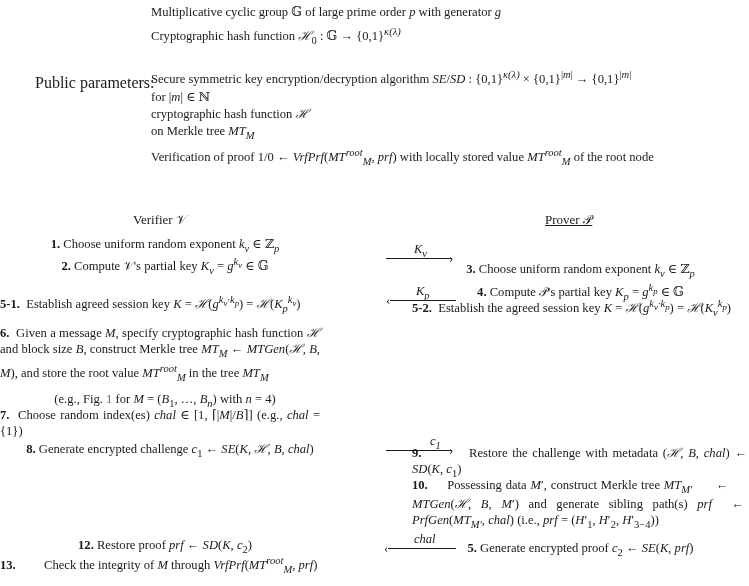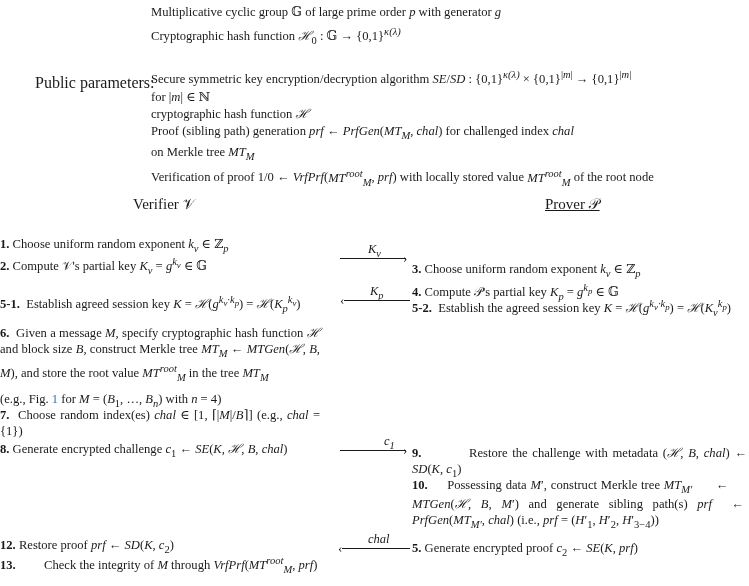--- a/index.html
+++ b/index.html
@@ -2,44 +2,43 @@
 <html><head>
 <meta charset="utf-8">
 <style>
   html, body { margin:0; padding:0; background:#ffffff; }
   body { width:749px; height:586px; position:relative; overflow:hidden;
          font-family:"Liberation Serif","DejaVu Serif",serif; color:#1a1a1a; }
   .abs { position:absolute; }
   .pp-label { left:14px; top:74px; font-size:16px;margin-left:21px; }
   .pp-list { left:151px; top:4px; font-size:12.6px; line-height:17.2px; width:598px; }
   .pp-line { white-space:nowrap; }
-  .party { font-size:15px; top:196px; }
+  .party { font-size:13px; top:212px; }
   .v-head { left:133px; }
   .p-head { left:545px;text-decoration:underline; }
-  .step { font-size:12.6px; line-height:15.6px; }
+  .step { font-size:12.6px; line-height:15.6px;text-align:center; }
   .step b { font-weight:bold; }
   .just { text-align:justify; text-align-last:left; }
   .i { font-style:italic; }
   .link { color:#2a7ab8; }
-  .arrow { position:absolute; height:14px; }
+  .arrow { position:absolute; height:14px;margin-left:46px; }
   .arrow .line { position:absolute; top:8px; height:1px; background:#1a1a1a; }
   .arrow .lbl { position:absolute; top:-8px; font-style:italic; font-size:12.5px; }
   .arrow .head { position:absolute; top:1px; font-size:13px; line-height:14px; }
 </style>
 </head>
 <body>
 
 <div class="abs pp-label">Public parameters:</div>
 <div class="abs pp-list">
   <div class="pp-line">Multiplicative cyclic group 𝔾 of large prime order <span class="i">p</span> with generator <span class="i">g</span></div>
   <div class="pp-line" style="margin-top:2px">Cryptographic hash function <span class="i">ℋ</span><sub>0</sub> : 𝔾 → {0,1}<sup class="i">κ(λ)</sup></div>
   <div class="pp-line" style="margin-top:17px">Secure symmetric key encryption/decryption algorithm <span class="i">SE</span>/<span class="i">SD</span> : {0,1}<sup class="i">κ(λ)</sup> × {0,1}<sup>|<span class="i">m</span>|</sup> → {0,1}<sup>|<span class="i">m</span>|</sup></div>
   <div class="pp-line">for |<span class="i">m</span>| ∈ ℕ</div>
   <div class="pp-line">cryptographic hash function <span class="i">ℋ</span></div>
-  <div class="pp-line">Proof (sibling path) generation <span class="i">prf</span> ← <span class="i">PrfGen</span>(<span class="i">MT<sub>M</sub></span>, <span class="i">chal</span>) for challenged index <span class="i">chal</span></div>
   <div class="pp-line">on Merkle tree <span class="i">MT<sub>M</sub></span></div>
   <div class="pp-line">Verification of proof 1/0 ← <span class="i">VrfPrf</span>(<span class="i">MT<sup>root</sup><sub>M</sub></span>, <span class="i">prf</span>) with locally stored value <span class="i">MT<sup>root</sup><sub>M</sub></span> of the root node</div>
 </div>
 
 <div class="abs party v-head">Verifier 𝒱</div>
 <div class="abs party p-head">Prover 𝒫</div>
 
 <div class="abs step" style="left:0;top:237px;width:330px"><b>1.</b> Choose uniform random exponent <span class="i">k<sub>v</sub></span> ∈ ℤ<sub class="i">p</sub></div>
 <div class="abs step" style="left:0;top:254px;width:330px"><b>2.</b> Compute 𝒱's partial key <span class="i">K<sub>v</sub></span> = <span class="i">g<sup>k<sub>v</sub></sup></span> ∈ 𝔾</div>
 

